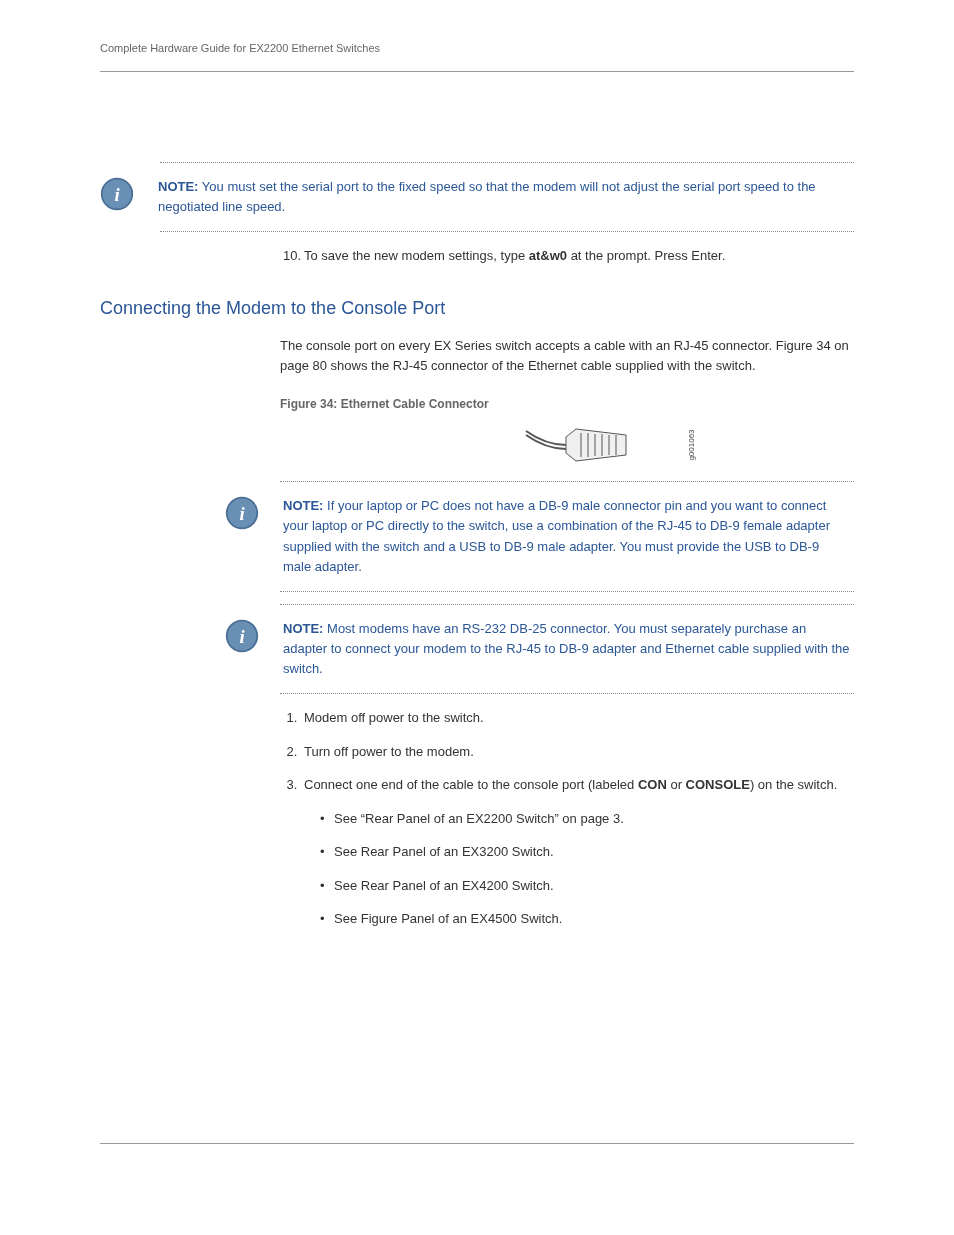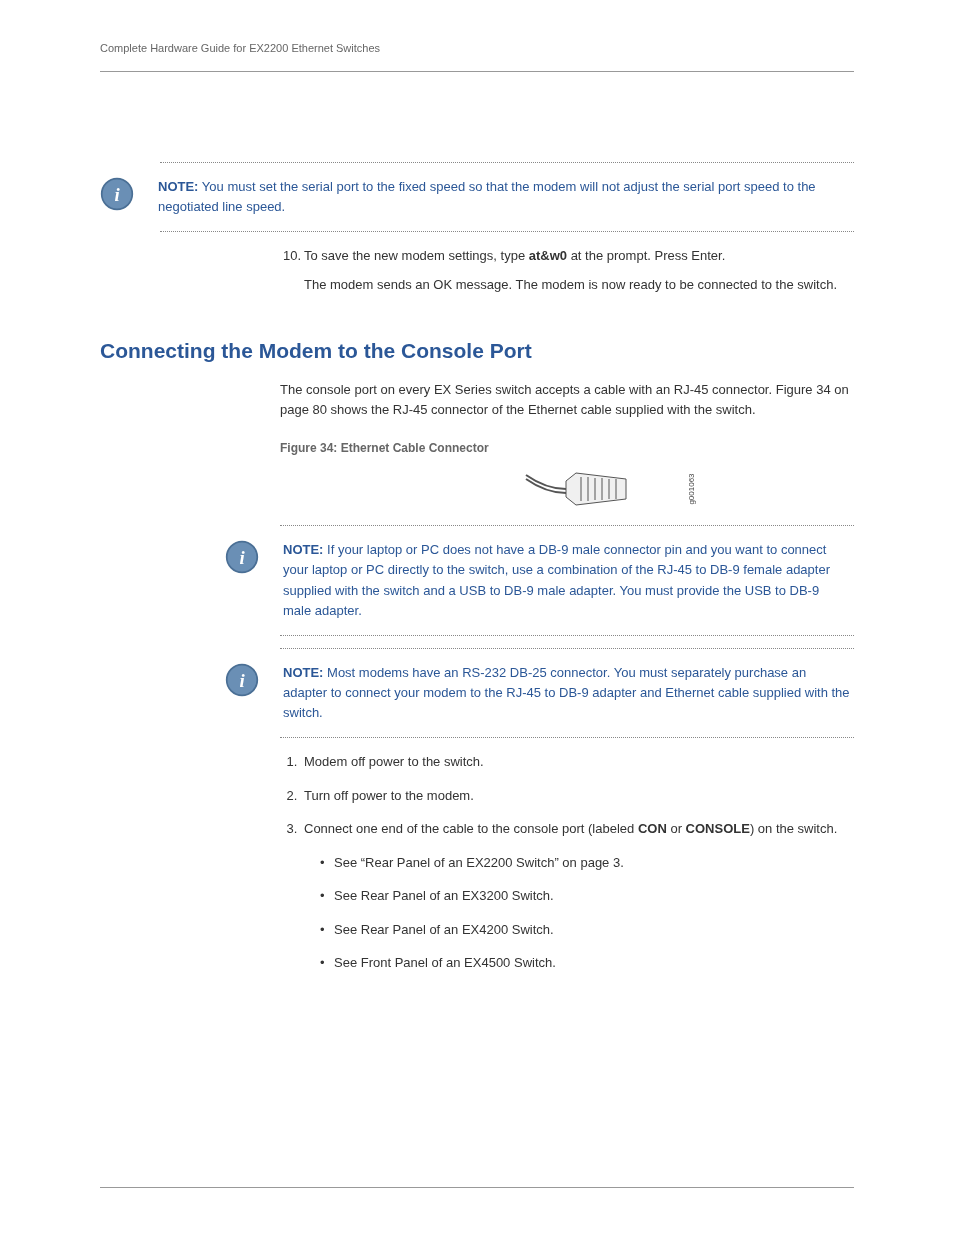--- a/index.html
+++ b/index.html
@@ -63,22 +63,22 @@
   }
   .ol-num {
     min-width: 24px;
     color: #333;
     text-align: center;
   }
   .ol-body { flex: 1; }
   .para { margin: 10px 0; }
   .h2 {
     color: #2b5797;
-    font-weight: 700;
-    font-size: 21px;
+    font-weight: 400;
+    font-size: 18px;
     margin: 30px 0 14px 0;
   }
   .fig-title {
     color: #666;
     font-weight: 600;
     font-size: 12px;
     margin: 20px 0 8px 0;
   }
   .figure-img {
     display: flex;
@@ -140,21 +140,20 @@
       </div>
     </div>
     <hr class="dotted">
   </div>
 
   <div class="content-indent">
     <div class="ol-item">
       <div class="ol-num">10.</div>
       <div class="ol-body">
         <span>To save the new modem settings, type </span><span class="bold">at&amp;w0</span><span> at the prompt. Press Enter.</span>
-        <div class="para">The modem sends an OK message. The modem is now ready to be connected to the switch.</div>
       </div>
     </div>
   </div>
 
   <div class="h2 content-indent-h2">Connecting the Modem to the Console Port</div>
 
   <div class="content-indent">
     <div class="para">The console port on every EX Series switch accepts a cable with an RJ-45 connector. Figure 34 on page 80 shows the RJ-45 connector of the Ethernet cable supplied with the switch.</div>
 
     <div class="fig-title">Figure 34: Ethernet Cable Connector</div>
@@ -225,21 +224,21 @@
           <div class="bullet-item">
               <span class="bullet-dot">•</span>
               <span>See Rear Panel of an EX3200 Switch.</span>
             </div>
           <div class="bullet-item">
               <span class="bullet-dot">•</span>
               <span>See Rear Panel of an EX4200 Switch.</span>
             </div>
           <div class="bullet-item">
               <span class="bullet-dot">•</span>
-              <span>See Front Panel of an EX4500 Switch.</span>
+              <span>See Figure Panel of an EX4500 Switch.</span>
             </div>
         </div>
       </div>
     </div>
   </div>
 
   <hr class="footer-rule">
 
 </div>
 

